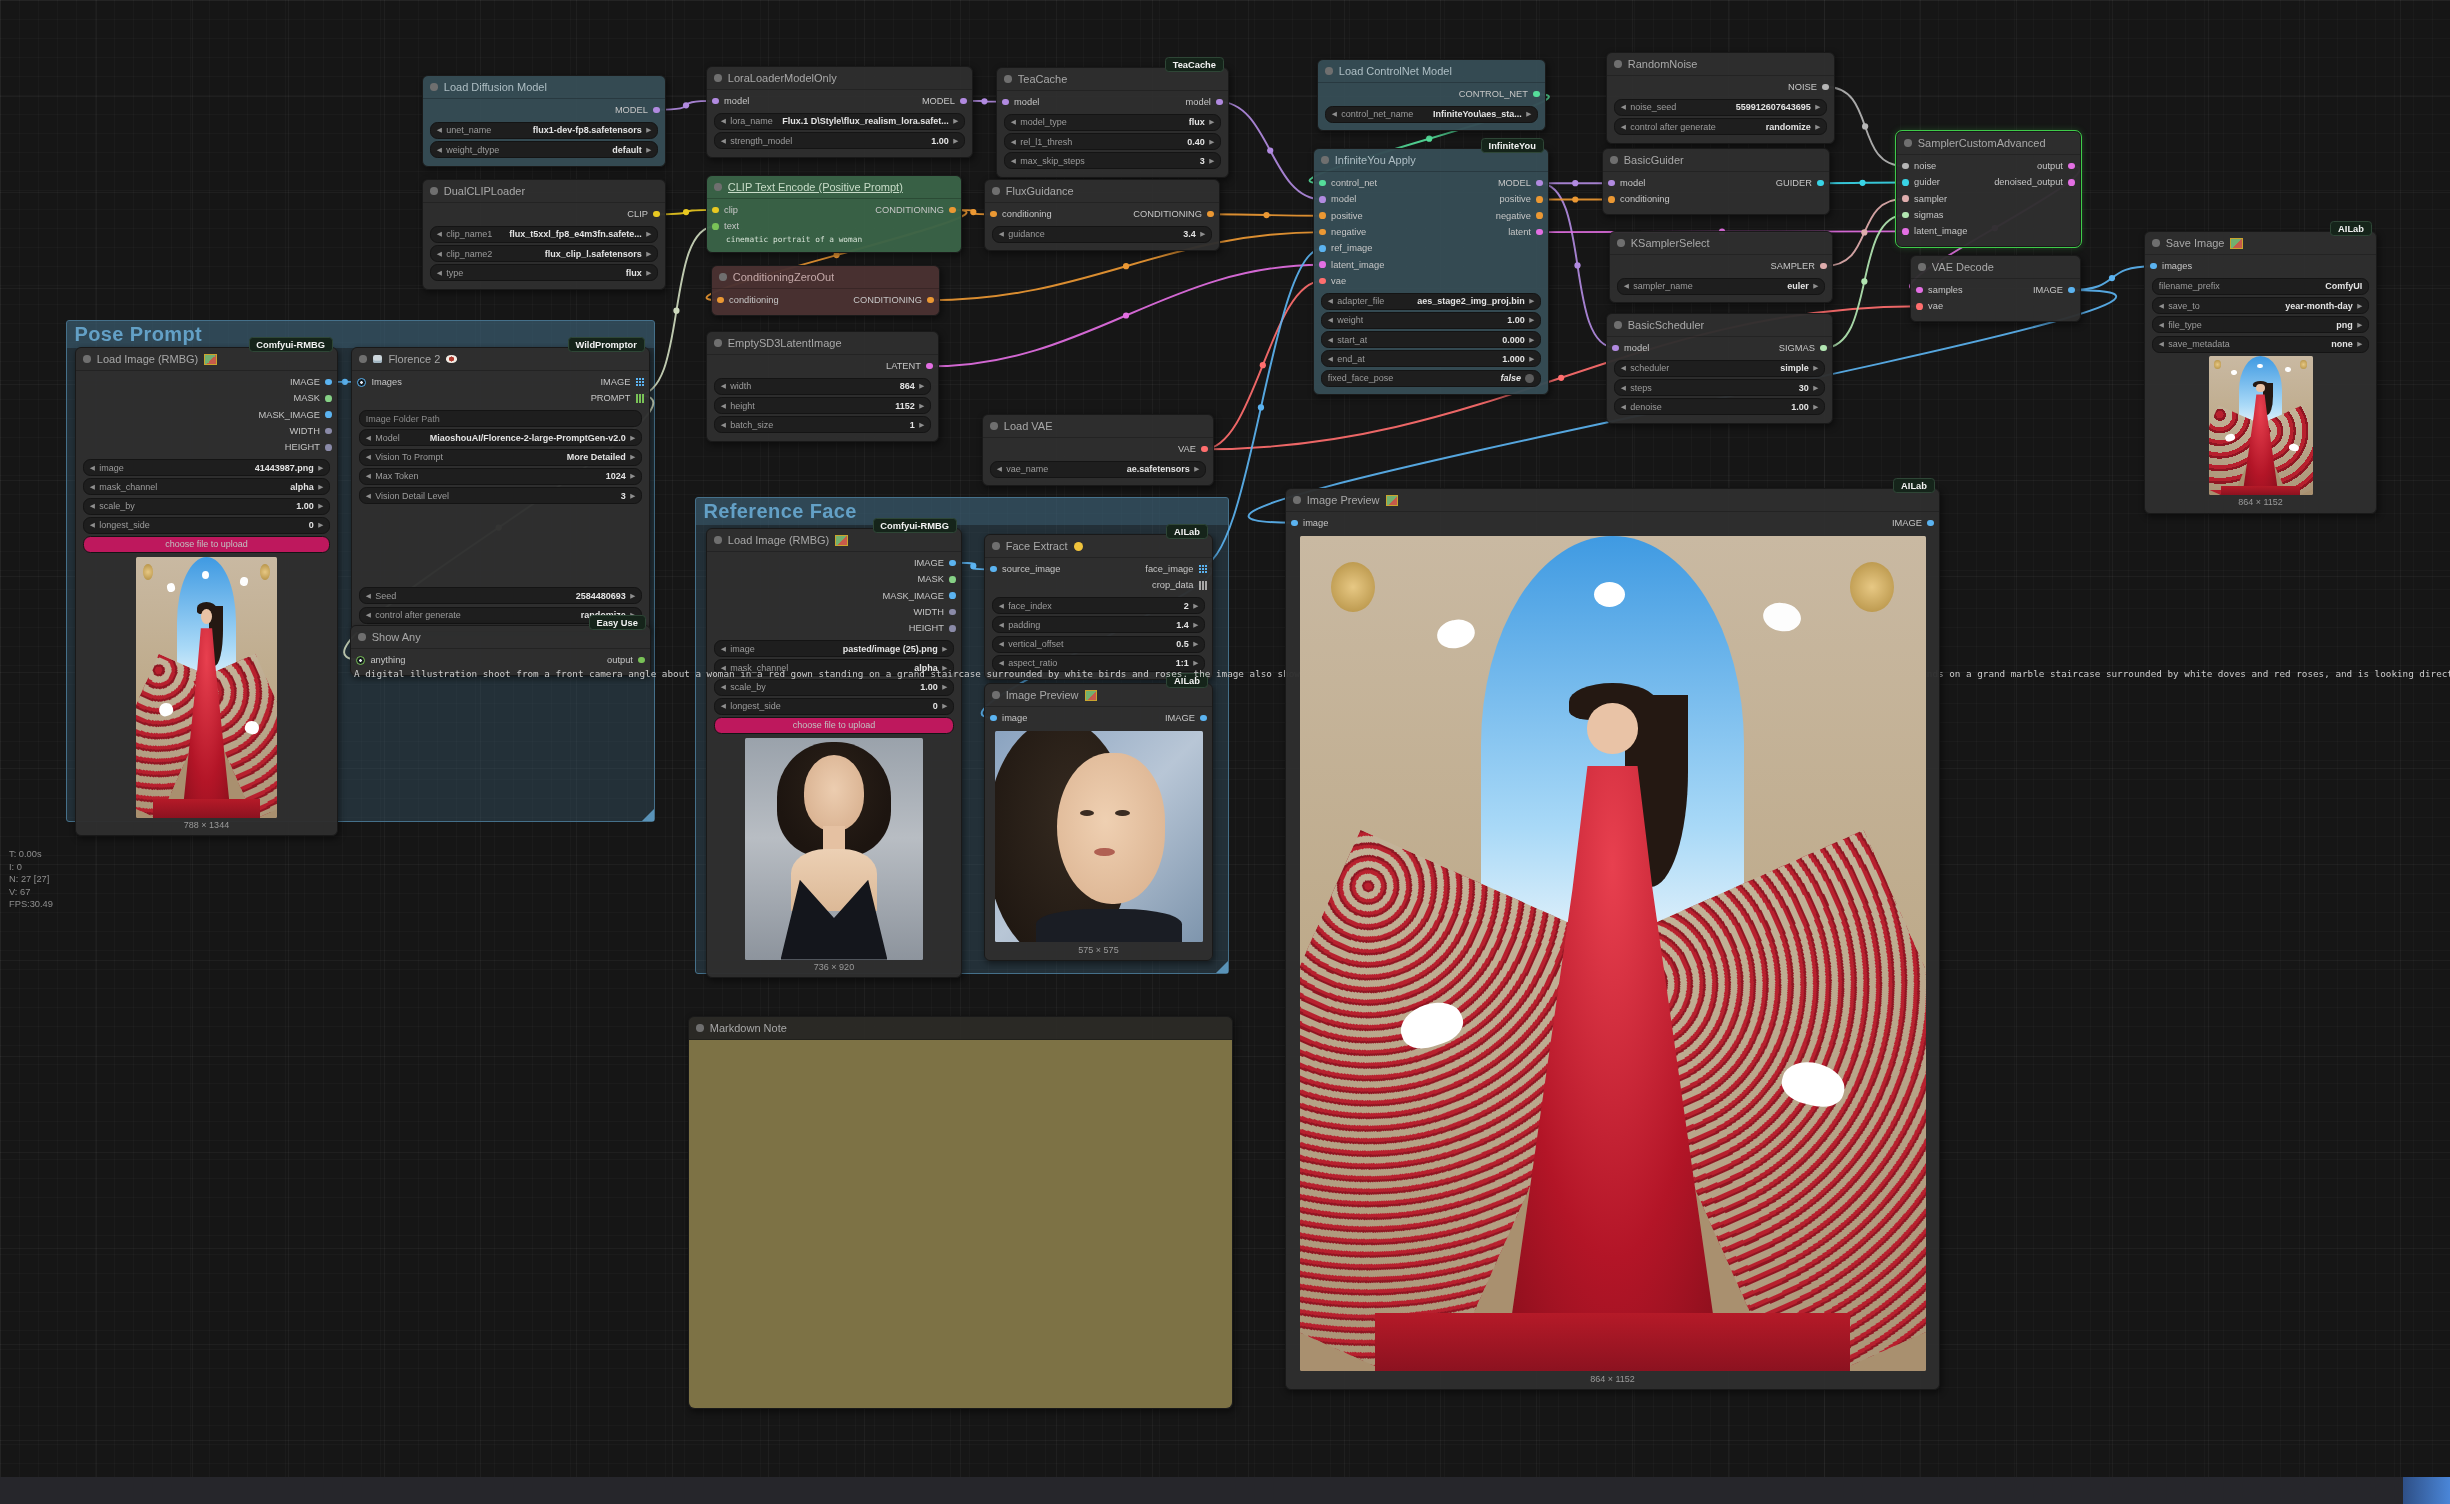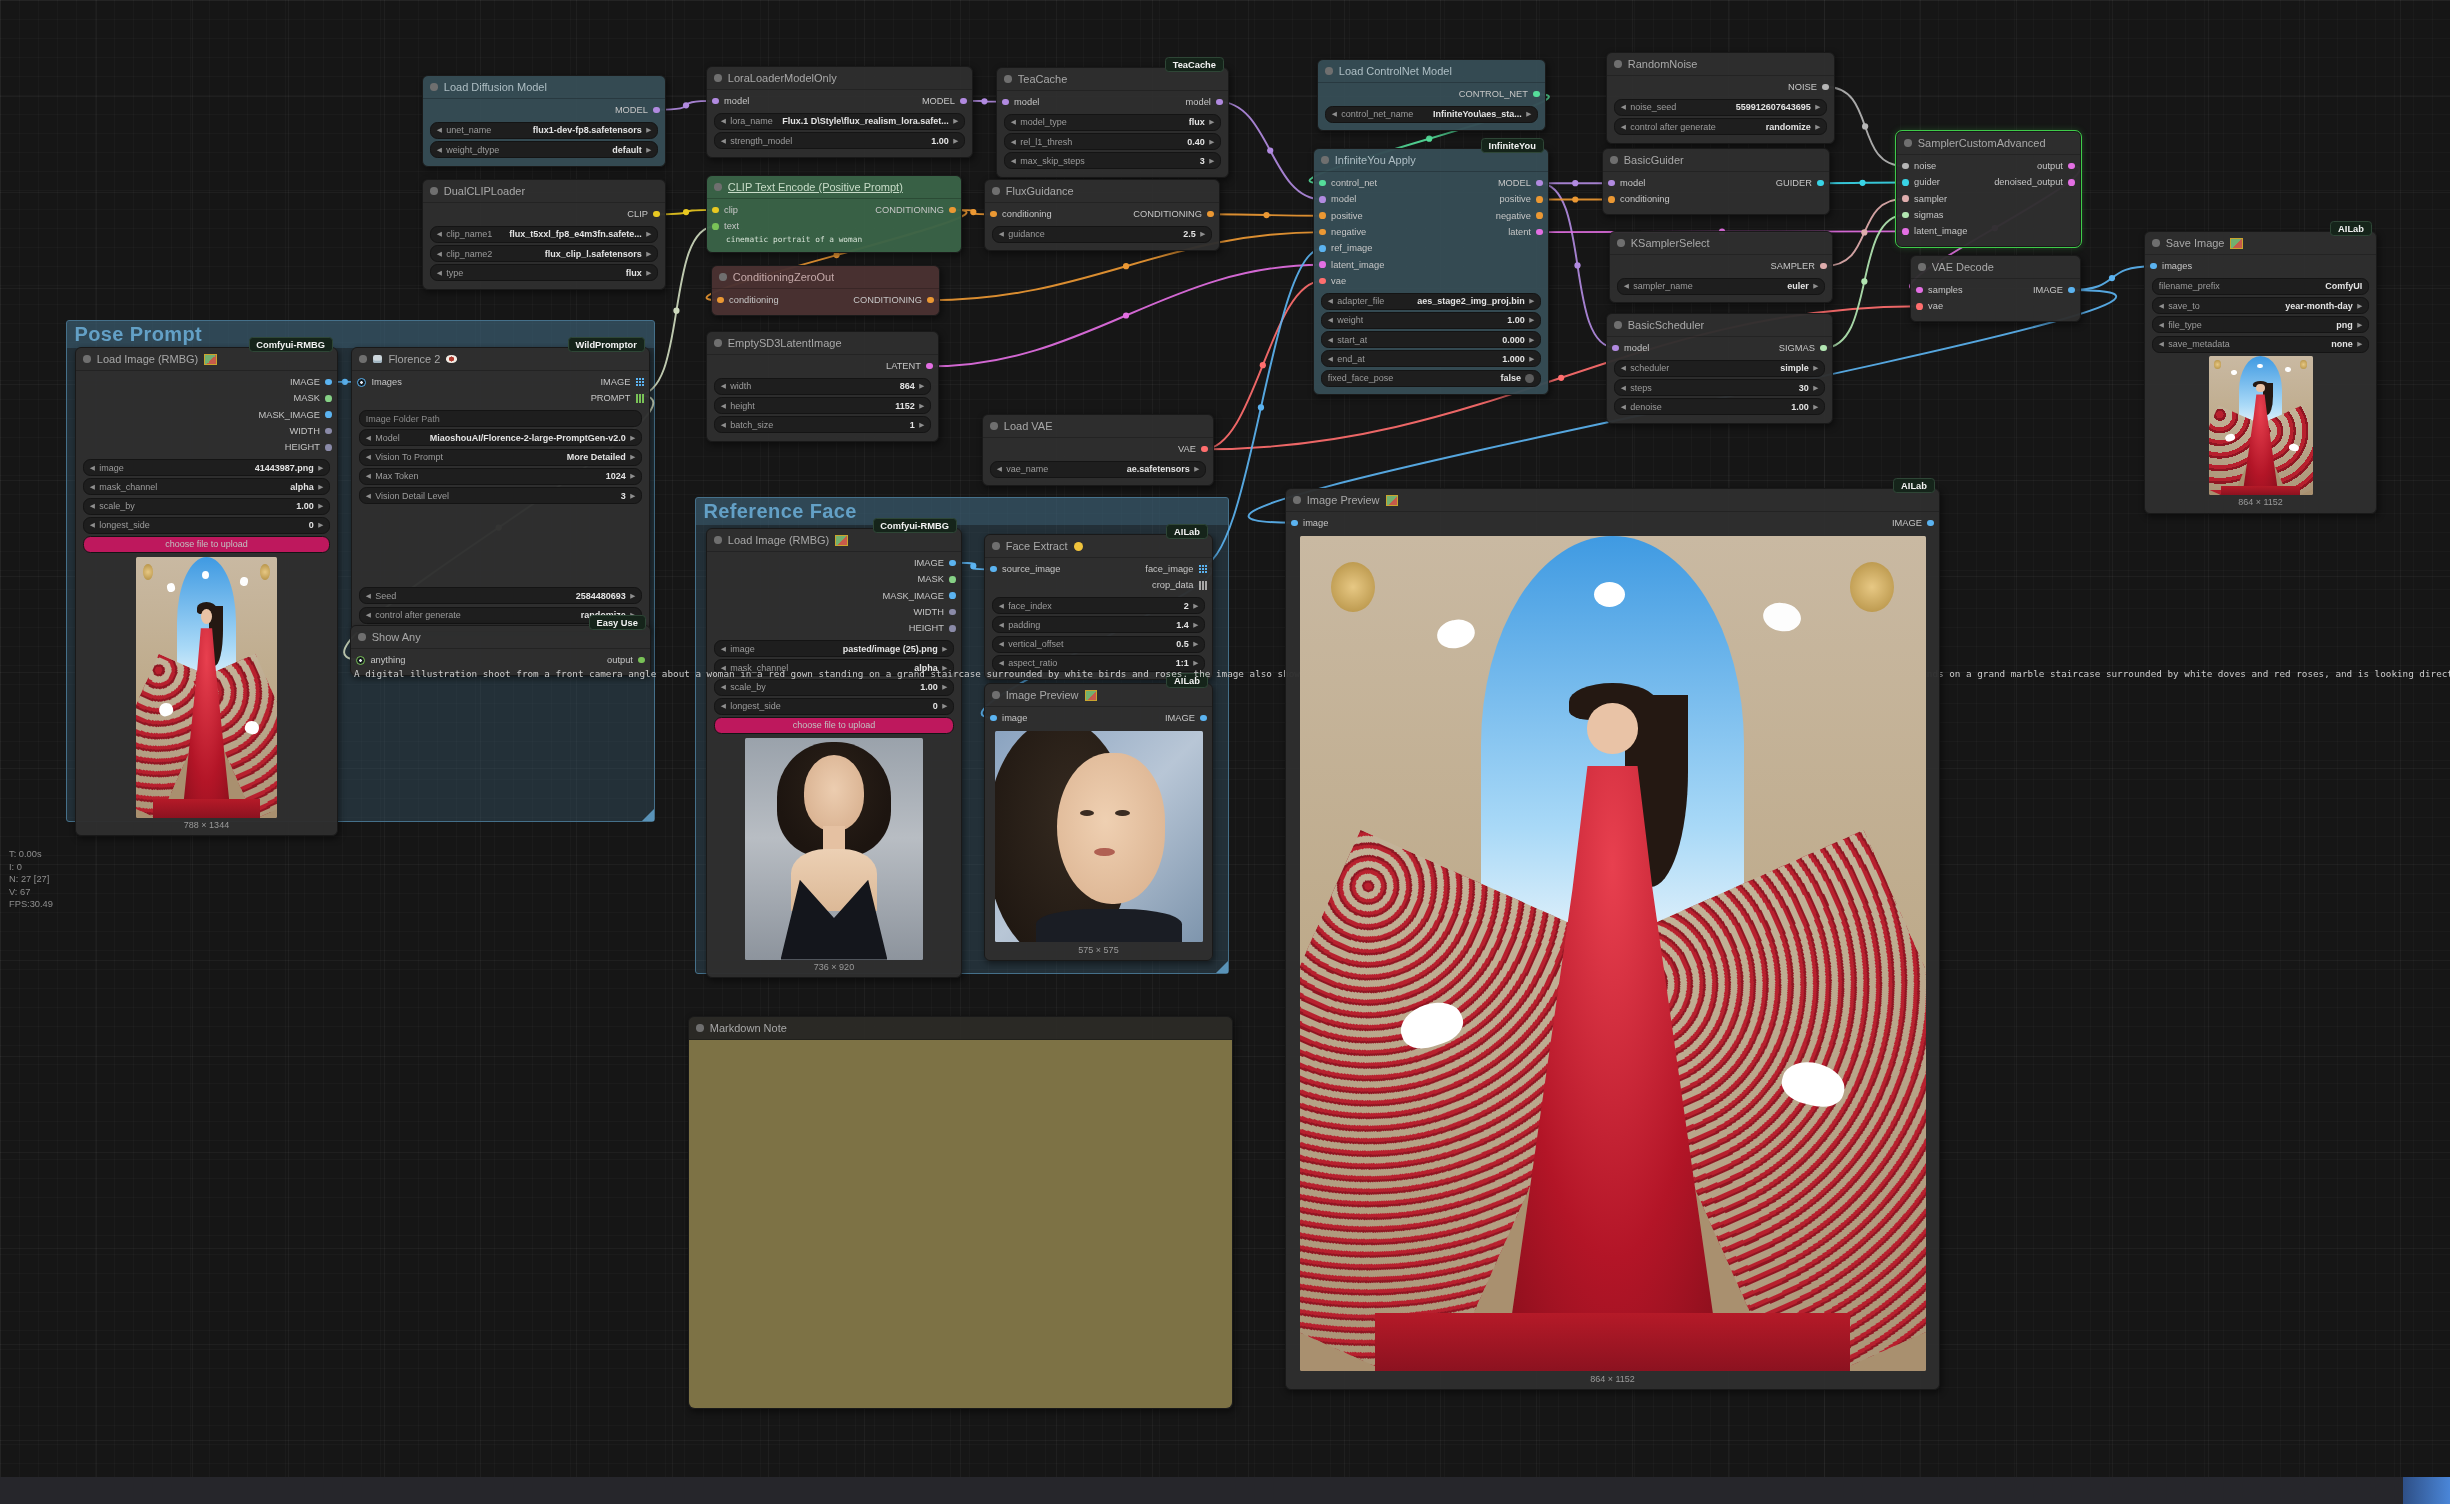--- a/index.html
+++ b/index.html
@@ -46,21 +46,21 @@
   .pin.ring{width:6.7px;height:6.7px;background:radial-gradient(circle,#e8eef5 0 26%,transparent 30%) #14181c;border:1.9px solid #888;box-sizing:border-box;width:9px;height:9px;}
   .gridpin{width:2.2px;height:2.2px;background:currentColor;flex:none;margin:0 6px 6px 0;
     box-shadow:3px 0 currentColor,6px 0 currentColor,0 3px currentColor,3px 3px currentColor,6px 3px currentColor,0 6px currentColor,3px 6px currentColor,6px 6px currentColor;}
   .widget{height:15px;margin:2.2px 6.7px;background:#1e1e1e;border:0.7px solid #141414;border-radius:7.4px;
     display:flex;align-items:center;gap:4.4px;padding:0 6px;font-size:9px;color:#c9c9c9;}
   .wname{color:#9c9c9c;white-space:nowrap;overflow:hidden;}
   .wval{margin-left:auto;color:#e4e4e4;font-weight:600;white-space:nowrap;overflow:hidden;}
   .warr{color:#8f8f8f;font-size:6.7px;flex:none;}
   .widget.wbtn{justify-content:center;color:#c2c2c2;background:#be185d;}
   .widget.winput{color:#8a8a8a;}
-  .wtog{margin-left:auto;display:flex;align-items:center;gap:4.4px;}
+  .wtog{margin-left:auto;display:flex;align-items:center;gap:4.4px;font-style:italic;}
   .knob{width:9px;height:9px;border-radius:50%;background:#5c5c5c;}
   .wspacer{width:100%;}
   .ntext{margin:-1.5px 7.4px 3px 19px;font-family:"DejaVu Sans Mono",monospace;font-size:7.8px;color:#d6e2d6;white-space:nowrap;overflow:hidden;}
   .art{position:relative;margin:3.7px auto 1.5px;border-radius:1.5px;overflow:hidden;background:#333;}
   .caption{text-align:center;color:#9a9a9a;font-size:9px;margin-top:2.2px;}
   .note-body{flex:1;margin:0;background:#7d7245;border-radius:0 0 6px 6px;}
   #prompt-overlay{position:absolute;left:354px;top:668px;width:2098px;z-index:4;
     font-family:"DejaVu Sans Mono",monospace;font-size:9.3px;color:#cccccc;white-space:nowrap;overflow:hidden;}
   #stats{position:absolute;left:9px;top:848px;color:#8e8e8e;font-size:9.3px;line-height:12.6px;z-index:2;}
   #bottom-bar{position:absolute;left:0;top:1477px;width:2450px;height:28px;background:#26262b;z-index:6;}
@@ -392,21 +392,21 @@
           </span>
           <span class="rr">
             <span class="plab out">CONDITIONING</span>
             <span class="pin" style="background: rgb(235, 152, 51);"></span>
           </span>
         </div>
       </div>
       <div class="widget">
         <span class="warr">◀</span>
         <span class="wname">guidance</span>
-        <span class="wval">2.5</span>
+        <span class="wval">3.4</span>
         <span class="warr">▶</span>
       </div>
     </div>
     <div class="node" style="left: 706px; top: 331px; width: 231px;">
       <div class="nhead">
         <span class="cdot"></span>
         <span class="ntitle">EmptySD3LatentImage</span>
       </div>
       <div class="ports">
         <div class="prow">

